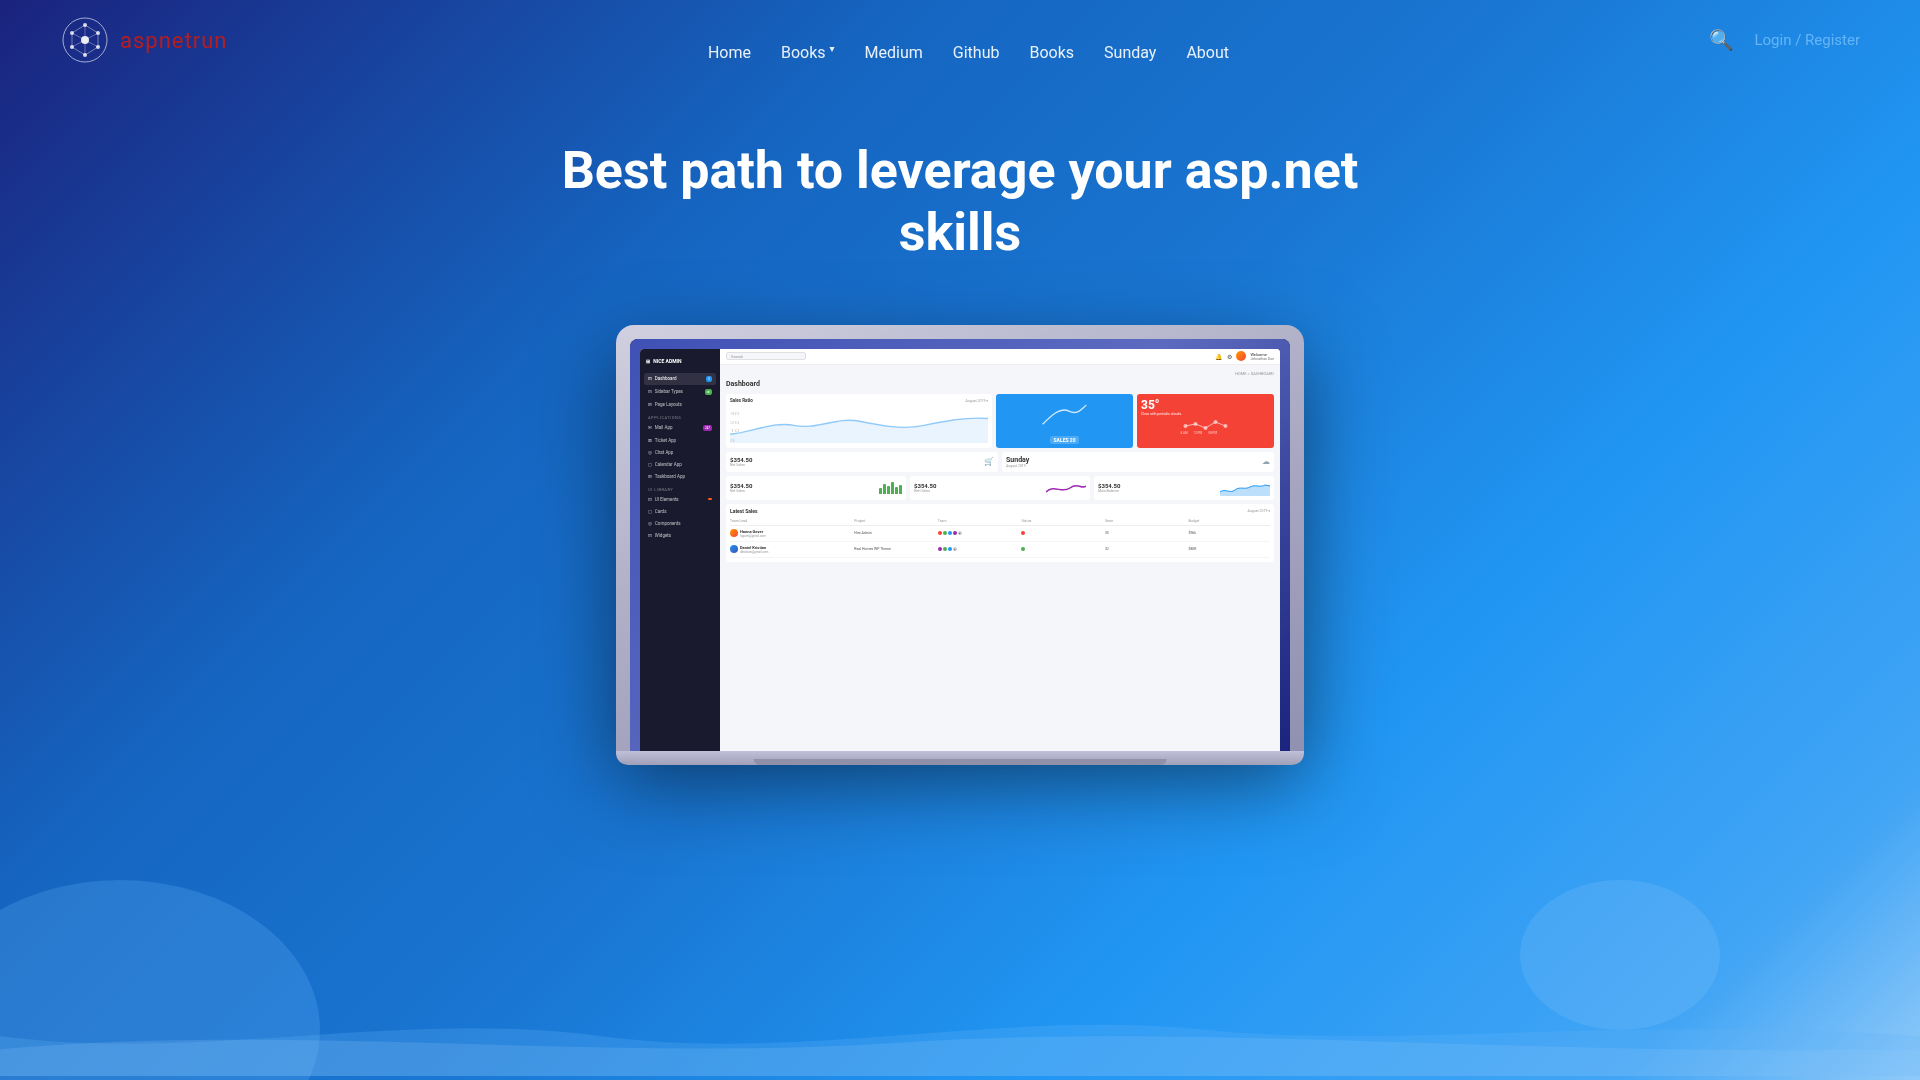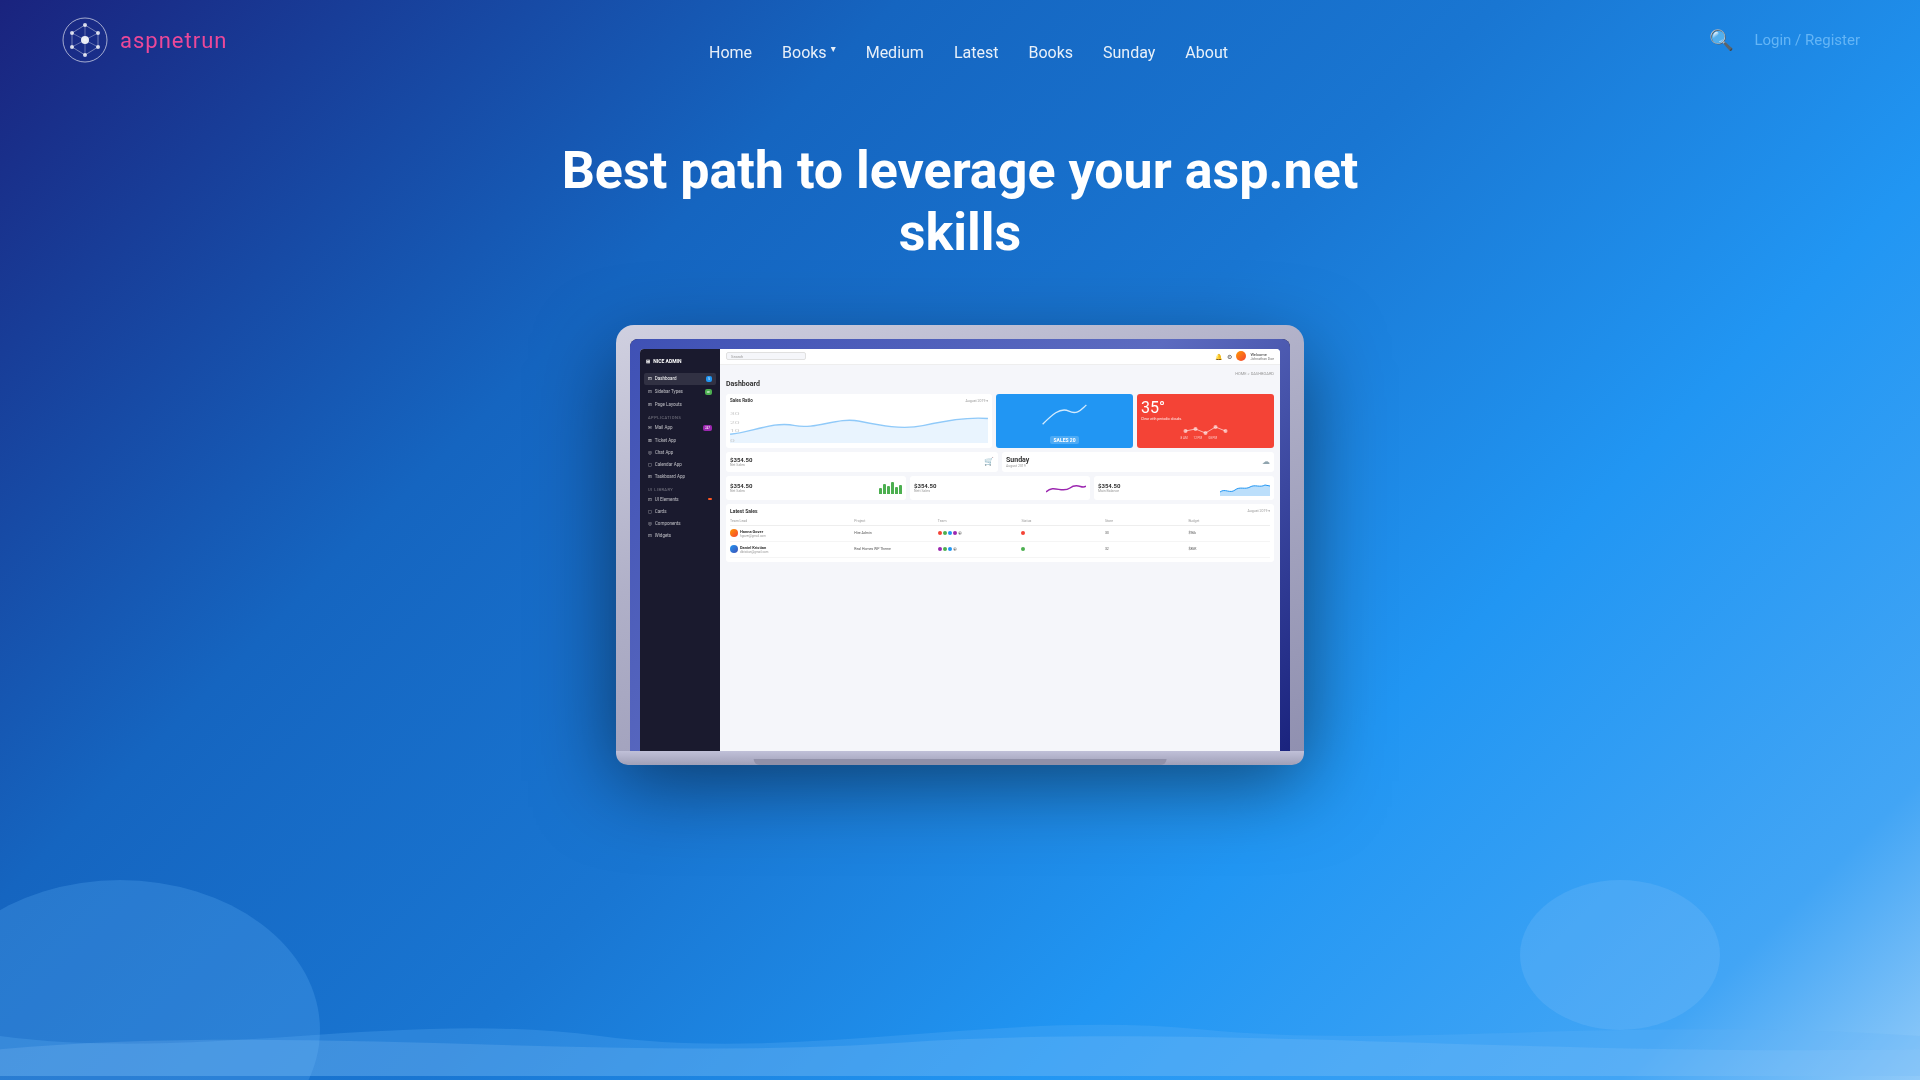--- a/index.html
+++ b/index.html
@@ -23,21 +23,21 @@
       display: flex;
       align-items: center;
       gap: 10px;
       text-decoration: none;
     }
     .logo-icon {
       width: 50px;
       height: 50px;
     }
     .logo-text {
-      color: #ec4899;
+      color: #b91c1c;
       font-size: 22px;
       font-weight: 400;
       letter-spacing: 1px;
     }
     .nav-links {
       display: flex;
       align-items: center;
       gap: 30px;
       list-style: none;
       margin-top: 24px;
@@ -286,22 +286,22 @@
     }
 
     .dash-weather-card {
       background: #f44336;
       border-radius: 3px;
       padding: 4px;
       flex: 1;
       color: #fff;
     }
     .dash-temp {
-      font-size: 16px;
-      font-weight: normal;
+      font-size: 12px;
+      font-weight: bold;
     }
     .dash-weather-desc {
       font-size: 3.5px;
       opacity: 0.9;
     }
 
     .dash-sales-card {
       background: #2196f3;
       border-radius: 3px;
       padding: 4px;
@@ -565,21 +565,21 @@
 
   <ul class="nav-links">
     <li><a href="#">Home</a></li>
     <li>
       <a href="#" class="books-link">
         <span>Books</span>
         <span class="chevron-down">▾</span>
       </a>
     </li>
     <li><a href="#">Medium</a></li>
-    <li><a href="#">Latest</a></li>
+    <li><a href="#">Github</a></li>
     <li><a href="#">Books</a></li>
     <li><a href="#">Sunday</a></li>
     <li><a href="#">About</a></li>
   </ul>
 
   <div class="nav-right">
     <span class="search-icon">🔍</span>
     <a href="#" class="login-register">Login / Register</a>
   </div>
 </nav>

